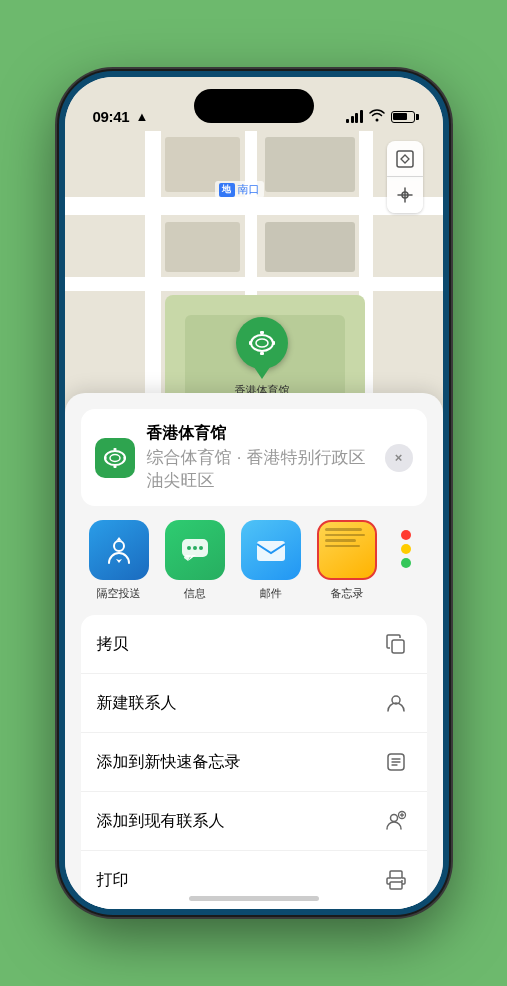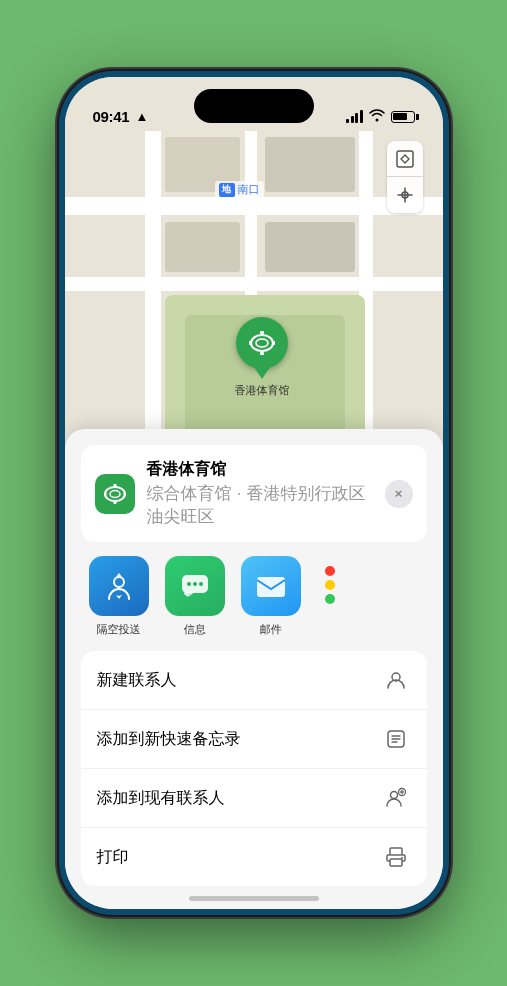--- a/index.html
+++ b/index.html
@@ -559,32 +559,52 @@
         <div class="share-item">
           <div class="share-icon mail">
             <svg width="36" height="36" viewBox="0 0 36 36" fill="none">
               <rect x="4" y="9" width="28" height="20" rx="3" fill="white" opacity="0.9"></rect>
               <path d="M4 12 L18 21 L32 12" stroke="#2196f3" stroke-width="2" fill="none"></path>
             </svg>
           </div>
           <span class="share-icon-label">邮件</span>
         </div>
 
+        <div class="share-item">
+          <div class="share-icon notes" style="flex-direction:column;justify-content:flex-start;padding-top:6px;">
+            <div style="width:100%;padding:0 6px;">
+              <div style="height:2.5px;background:rgba(80,60,10,0.35);border-radius:2px;width:85%;margin-bottom:3px;"></div>
+              <div style="height:2.5px;background:rgba(80,60,10,0.35);border-radius:2px;width:92%;margin-bottom:3px;"></div>
+              <div style="height:2.5px;background:rgba(80,60,10,0.35);border-radius:2px;width:70%;margin-bottom:3px;"></div>
+              <div style="height:2.5px;background:rgba(80,60,10,0.35);border-radius:2px;width:80%;"></div>
+            </div>
+          </div>
+          <span class="share-icon-label">备忘录</span>
+        </div>
 
         <div class="share-more-dots">
           <div class="dots-container">
             <div class="dot-red"></div>
             <div class="dot-yellow"></div>
             <div class="dot-green"></div>
           </div>
         </div>
       </div>
 
       <div class="action-list">
 
+        <div class="action-item">
+          <span class="action-label">拷贝</span>
+          <div class="action-icon-right">
+            <svg width="22" height="22" viewBox="0 0 22 22" fill="none">
+              <rect x="7" y="7" width="12" height="13" rx="2" stroke="#666" stroke-width="1.5" fill="none"></rect>
+              <path d="M5 15 L3 15 Q2 15 2 14 L2 3 Q2 2 3 2 L14 2 Q15 2 15 3 L15 5" stroke="#666" stroke-width="1.5" fill="none"></path>
+            </svg>
+          </div>
+        </div>
 
         <div class="action-item">
           <span class="action-label">新建联系人</span>
           <div class="action-icon-right">
             <svg width="22" height="22" viewBox="0 0 22 22" fill="none">
               <circle cx="11" cy="8" r="4" stroke="#666" stroke-width="1.5" fill="none"></circle>
               <path d="M3 19c0-4.4 3.6-8 8-8s8 3.6 8 8" stroke="#666" stroke-width="1.5" fill="none" stroke-linecap="round"></path>
             </svg>
           </div>
         </div>

